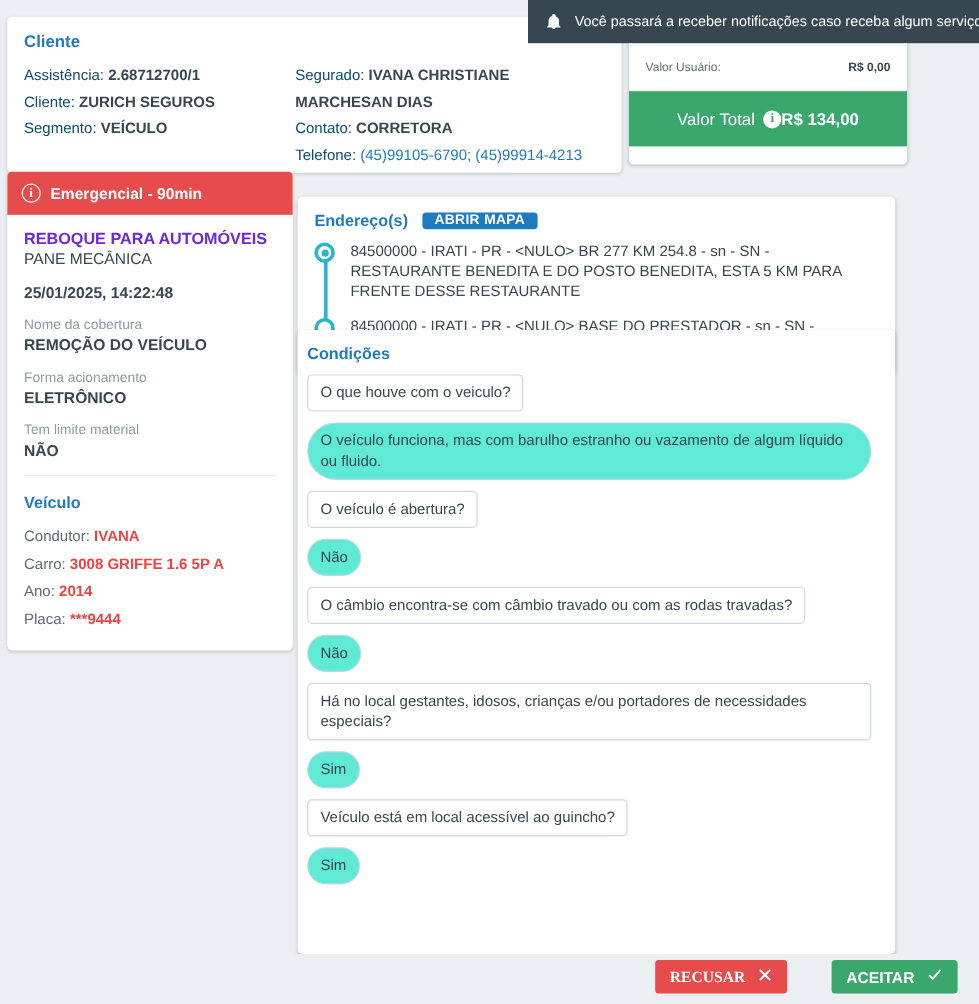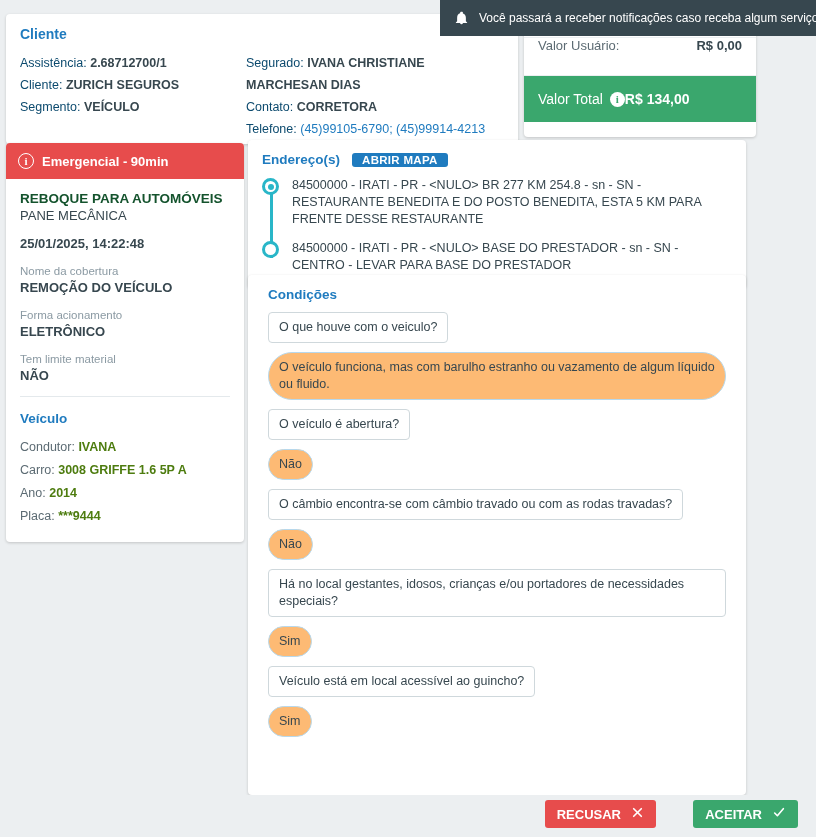--- a/index.html
+++ b/index.html
@@ -76,35 +76,35 @@
     height: 137px;
     background: #fff;
     border-radius: 0 0 4px 4px;
     box-shadow: 0 1px 3px rgba(0,0,0,.18);
     padding: 0 0 0 0;
     overflow: hidden;
   }
   .val-row {
     display: flex;
     justify-content: space-between;
-    align-items: flex-start;
+    align-items: center;
     padding: 0 14px;
     height: 38px;
-    font-size: 13px;
+    font-size: 10px;
     color: #5c6b73;
     border-bottom: 1px solid #eceff1;
   }
   .val-row .amt { font-weight: bold; color: #37474f; }
   .val-total {
     background: #3aa76d;
     color: #fff;
     height: 46px;
     display: flex;
     align-items: center;
-    justify-content: flex-start;
+    justify-content: center;
     padding: 0 14px;
     font-size: 14px;
   }
   .val-total .amt { color: #fff; font-weight: bold; }
   .info-dot {
     display: inline-flex;
     align-items: center;
     justify-content: center;
     width: 15px; height: 15px;
     border-radius: 50%;
@@ -145,43 +145,43 @@
     justify-content: center;
     width: 16px; height: 16px;
     border-radius: 50%;
     border: 1.5px solid #fff;
     font-size: 11px;
     font-family: "Liberation Serif", serif;
     font-weight: bold;
   }
   .panel-body { padding: 12px 14px 14px 14px; }
   .svc-title {
-    color: #14532d;
+    color: #6d28d9;
     font-weight: bold;
     font-size: 13.5px;
     margin-bottom: 2px;
   }
   .svc-sub { font-size: 13px; color: #37474f; margin-bottom: 12px; }
   .fld { margin-bottom: 11px; }
   .fld .lbl { font-size: 11.5px; color: #8b9aa3; line-height: 15px; }
   .fld .val { font-size: 13px; color: #37474f; font-weight: bold; line-height: 18px; }
   .divider { height: 1px; background: #e4e9ec; margin: 4px 0 0 0; }
   .veh-title {
     color: #1f7bbf;
     font-weight: bold;
     font-size: 13.5px;
     margin: 14px 0 10px 0;
   }
   .veh-row { font-size: 12.5px; color: #5c6b73; line-height: 23px; }
-  .veh-row b { color: #4d7c0f; font-weight: bold; }
+  .veh-row b { color: #ef4444; font-weight: bold; }
 
   
   .addr-card {
     position: absolute;
-    top: 140px; left: 248px;
+    top: 164px; left: 248px;
     width: 498px;
     background: #fff;
     border-radius: 4px;
     box-shadow: 0 1px 3px rgba(0,0,0,.18);
     padding: 12px 14px 14px 14px;
   }
   .addr-head { display: flex; align-items: center; gap: 12px; margin-bottom: 10px; }
   .addr-head .ttl { color: #1f7bbf; font-weight: bold; font-size: 13.5px; }
   .map-btn {
     background: #1f7bbf;
@@ -224,38 +224,38 @@
 
   
   .cond-card {
     position: absolute;
     top: 275px; left: 248px;
     width: 498px;
     height: 520px;
     background: #fff;
     border-radius: 4px;
     box-shadow: 0 1px 3px rgba(0,0,0,.18);
-    padding: 12px 20px;
+    padding: 12px 8px;
     overflow: hidden;
   }
   .cond-title { color: #1f7bbf; font-weight: bold; font-size: 13.5px; margin-bottom: 10px; }
   .bubble {
     display: inline-block;
     border: 1px solid #cfd8dc;
     border-radius: 4px;
     padding: 6px 10px;
     font-size: 12.5px;
     color: #37474f;
     background: #fff;
     margin-bottom: 9px;
     max-width: 470px;
     line-height: 17px;
   }
   .bubble.answer {
-    background: #fdba74;
+    background: #5eead4;
     border-color: #b7d8ec;
     border-radius: 24px;
   }
   .bubble.wide { display: block; }
 
   
   .footer {
     position: absolute;
     left: 0; bottom: 0;
     width: 816px;
@@ -270,21 +270,21 @@
     color: #fff;
     font-size: 13px;
     font-weight: bold;
     height: 28px;
     padding: 0 12px;
     display: inline-flex;
     align-items: center;
     gap: 10px;
     cursor: pointer;
   }
-  .btn-refuse { right: 160px; background: #e74c4c; }
+  .btn-refuse { right: 160px; background: #e74c4c; font-family: Liberation Serif, serif; }
   .btn-accept { right: 18px; background: #3aa76d; }
 
   
   .scroll-track {
     position: absolute;
     top: 0; right: 0;
     width: 6px; height: 837px;
     background: transparent;
   }
 </style>

